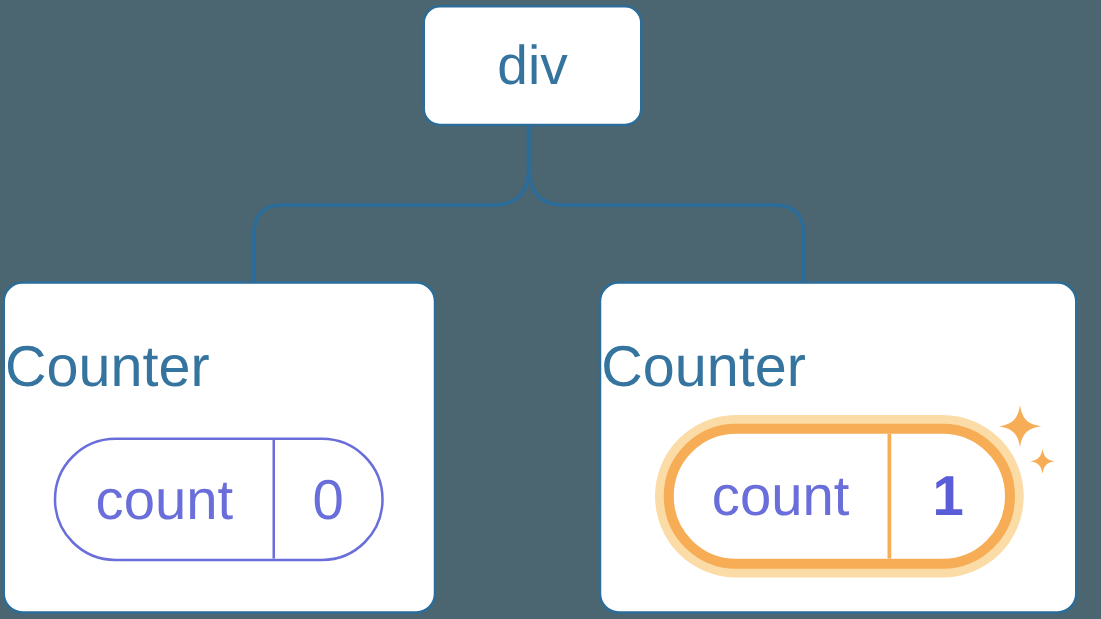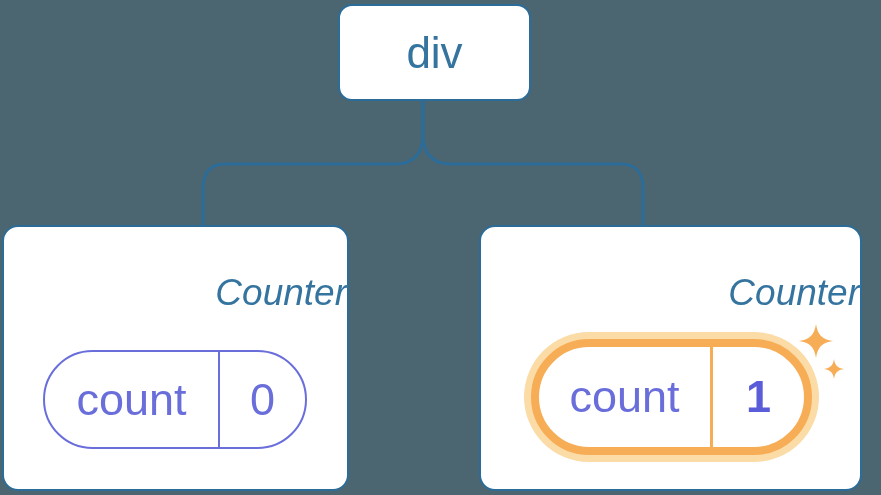--- a/index.html
+++ b/index.html
@@ -31,21 +31,21 @@
     width: 881px; height: 495px;
   }
   .connector-path {
     fill: none;
     stroke: var(--line-blue);
     stroke-width: 3;
   }
   .root-node {
     position: absolute;
     left: 338px; top: 4px;
-    width: 193px; height: 97px;
+    width: 176px; height: 97px;
     background: var(--card-bg);
     border: 2.5px solid var(--line-blue);
     border-radius: 14px;
     display: flex; align-items: center; justify-content: center;
     font-size: 44px;
     color: var(--heading-blue);
   }
   .card {
     position: absolute;
     top: 225px;
@@ -53,25 +53,24 @@
     background: var(--card-bg);
     border: 2.5px solid var(--line-blue);
     border-radius: 16px;
   }
   .card.left  { left: 2px;   width: 347px; }
   .card.right { left: 479px; width: 383px; }
   .card-title {
     position: absolute;
     top: 42px; left: 0;
     width: 100%;
-    text-align: right;
-    font-size: 37px;
+    text-align: left;
+    font-size: 46px;
     line-height: 48px;
     color: var(--heading-blue);
-    font-style: italic;
   }
   
   .pill {
     position: absolute;
     left: 39px; top: 123px;
     width: 264px; height: 99px;
     border: 2px solid var(--purple);
     border-radius: 50px;
     display: flex;
     align-items: stretch;

